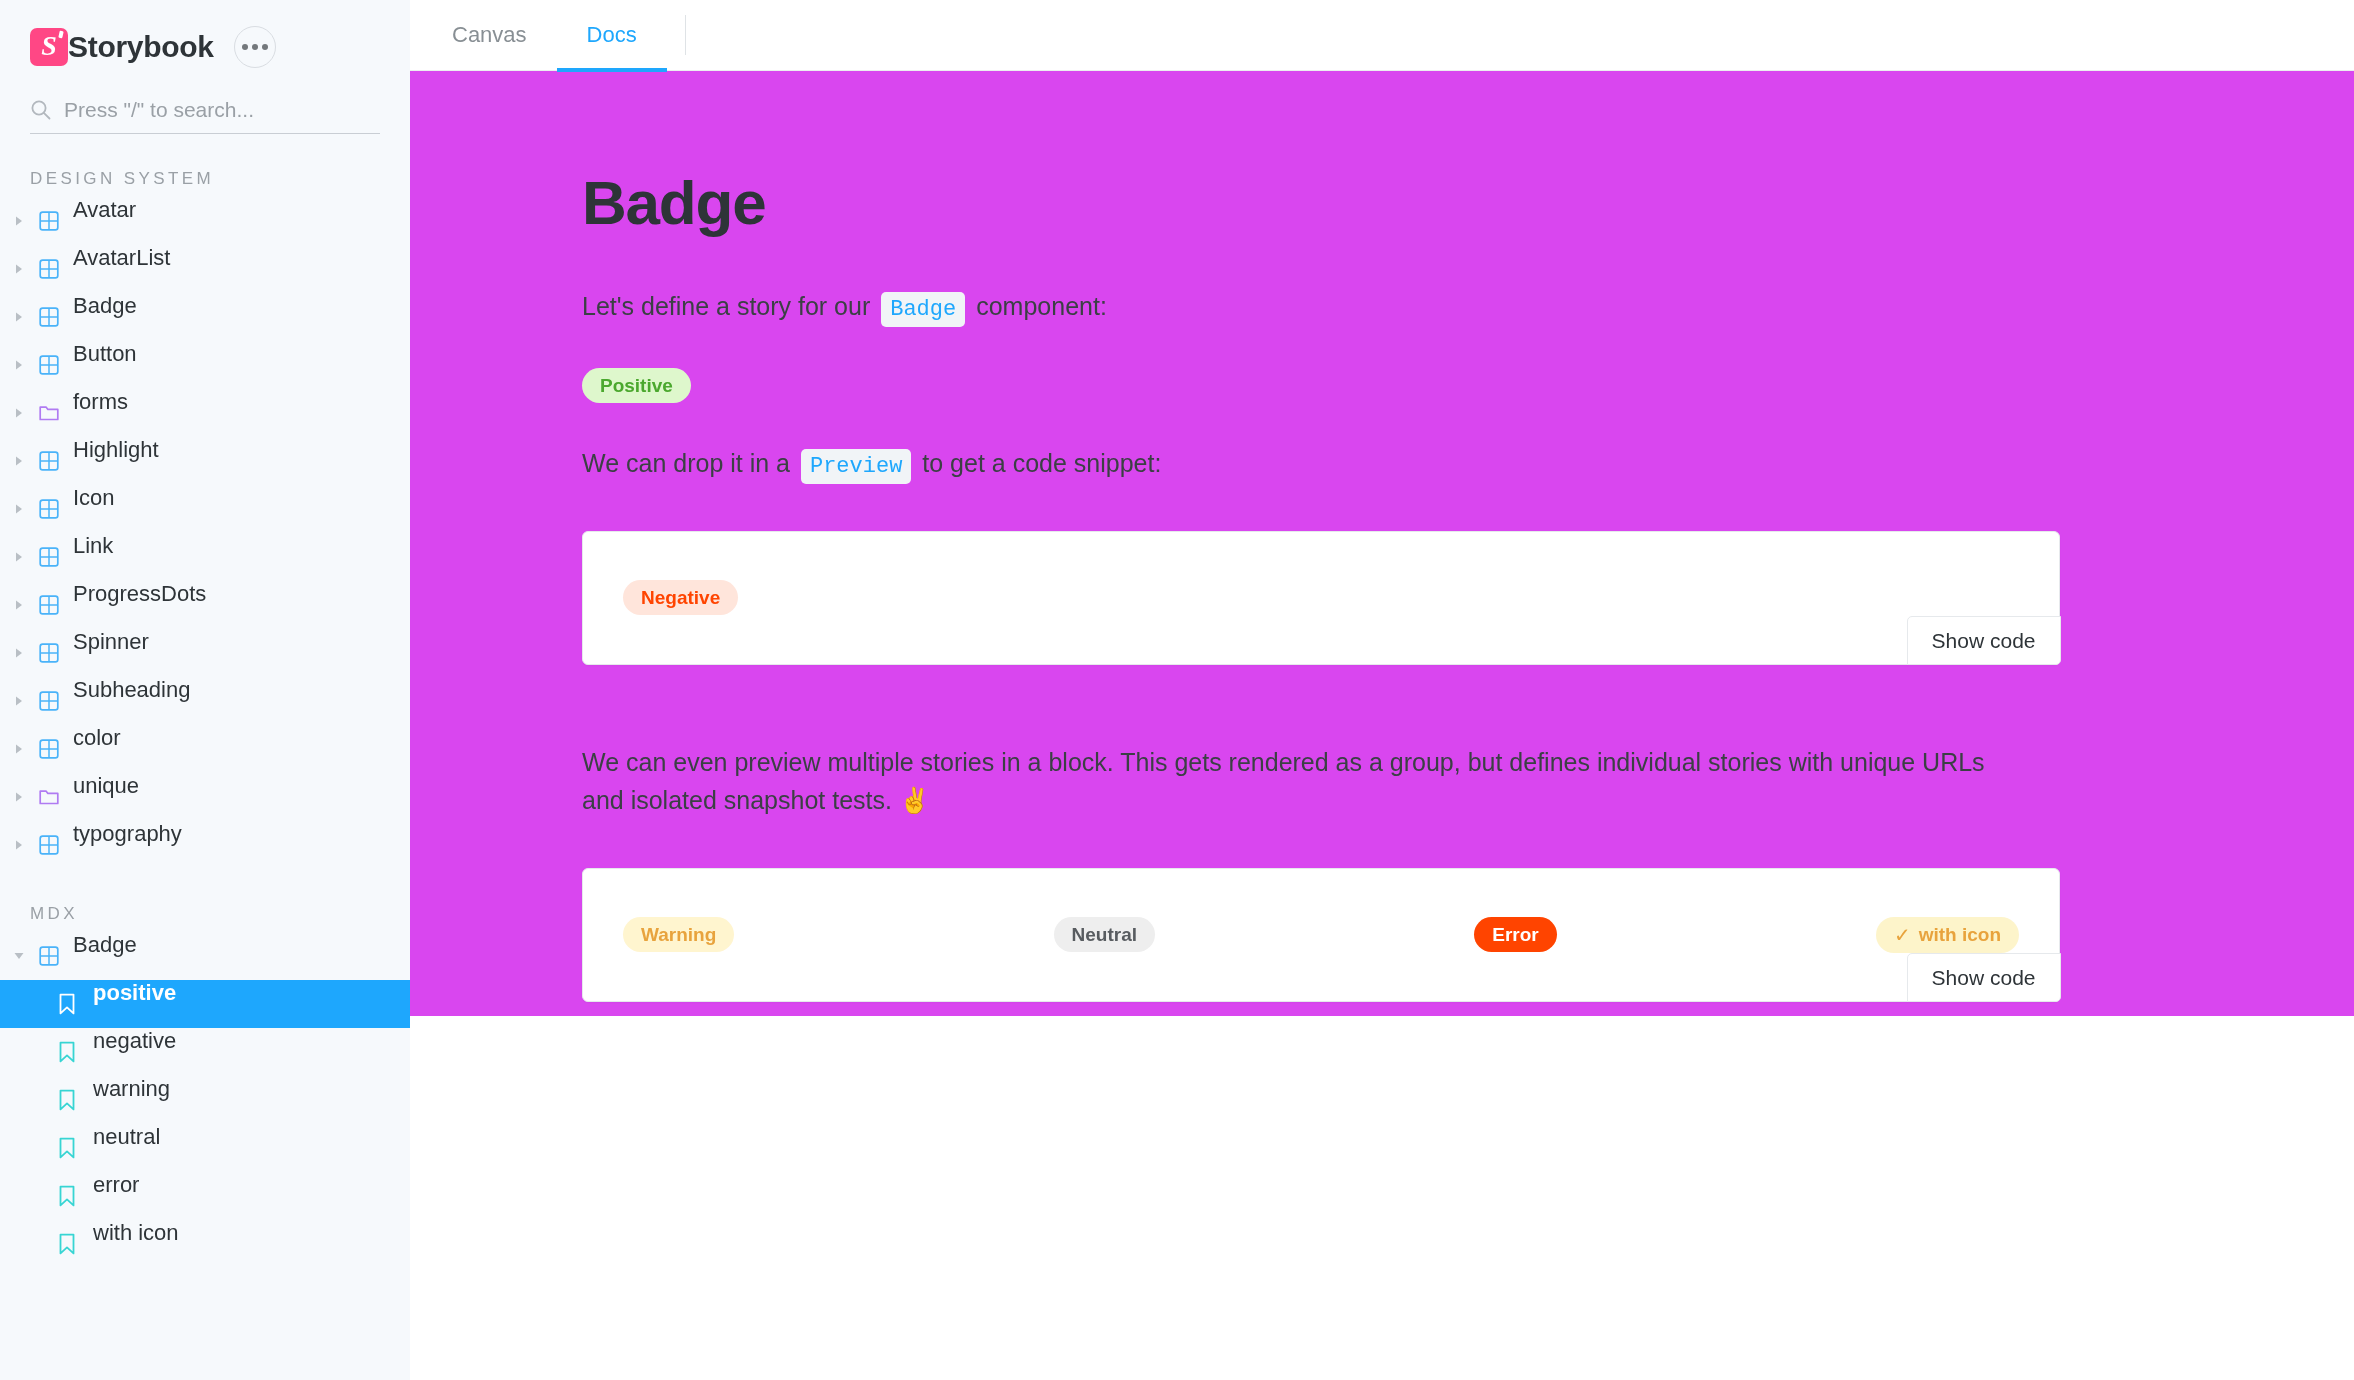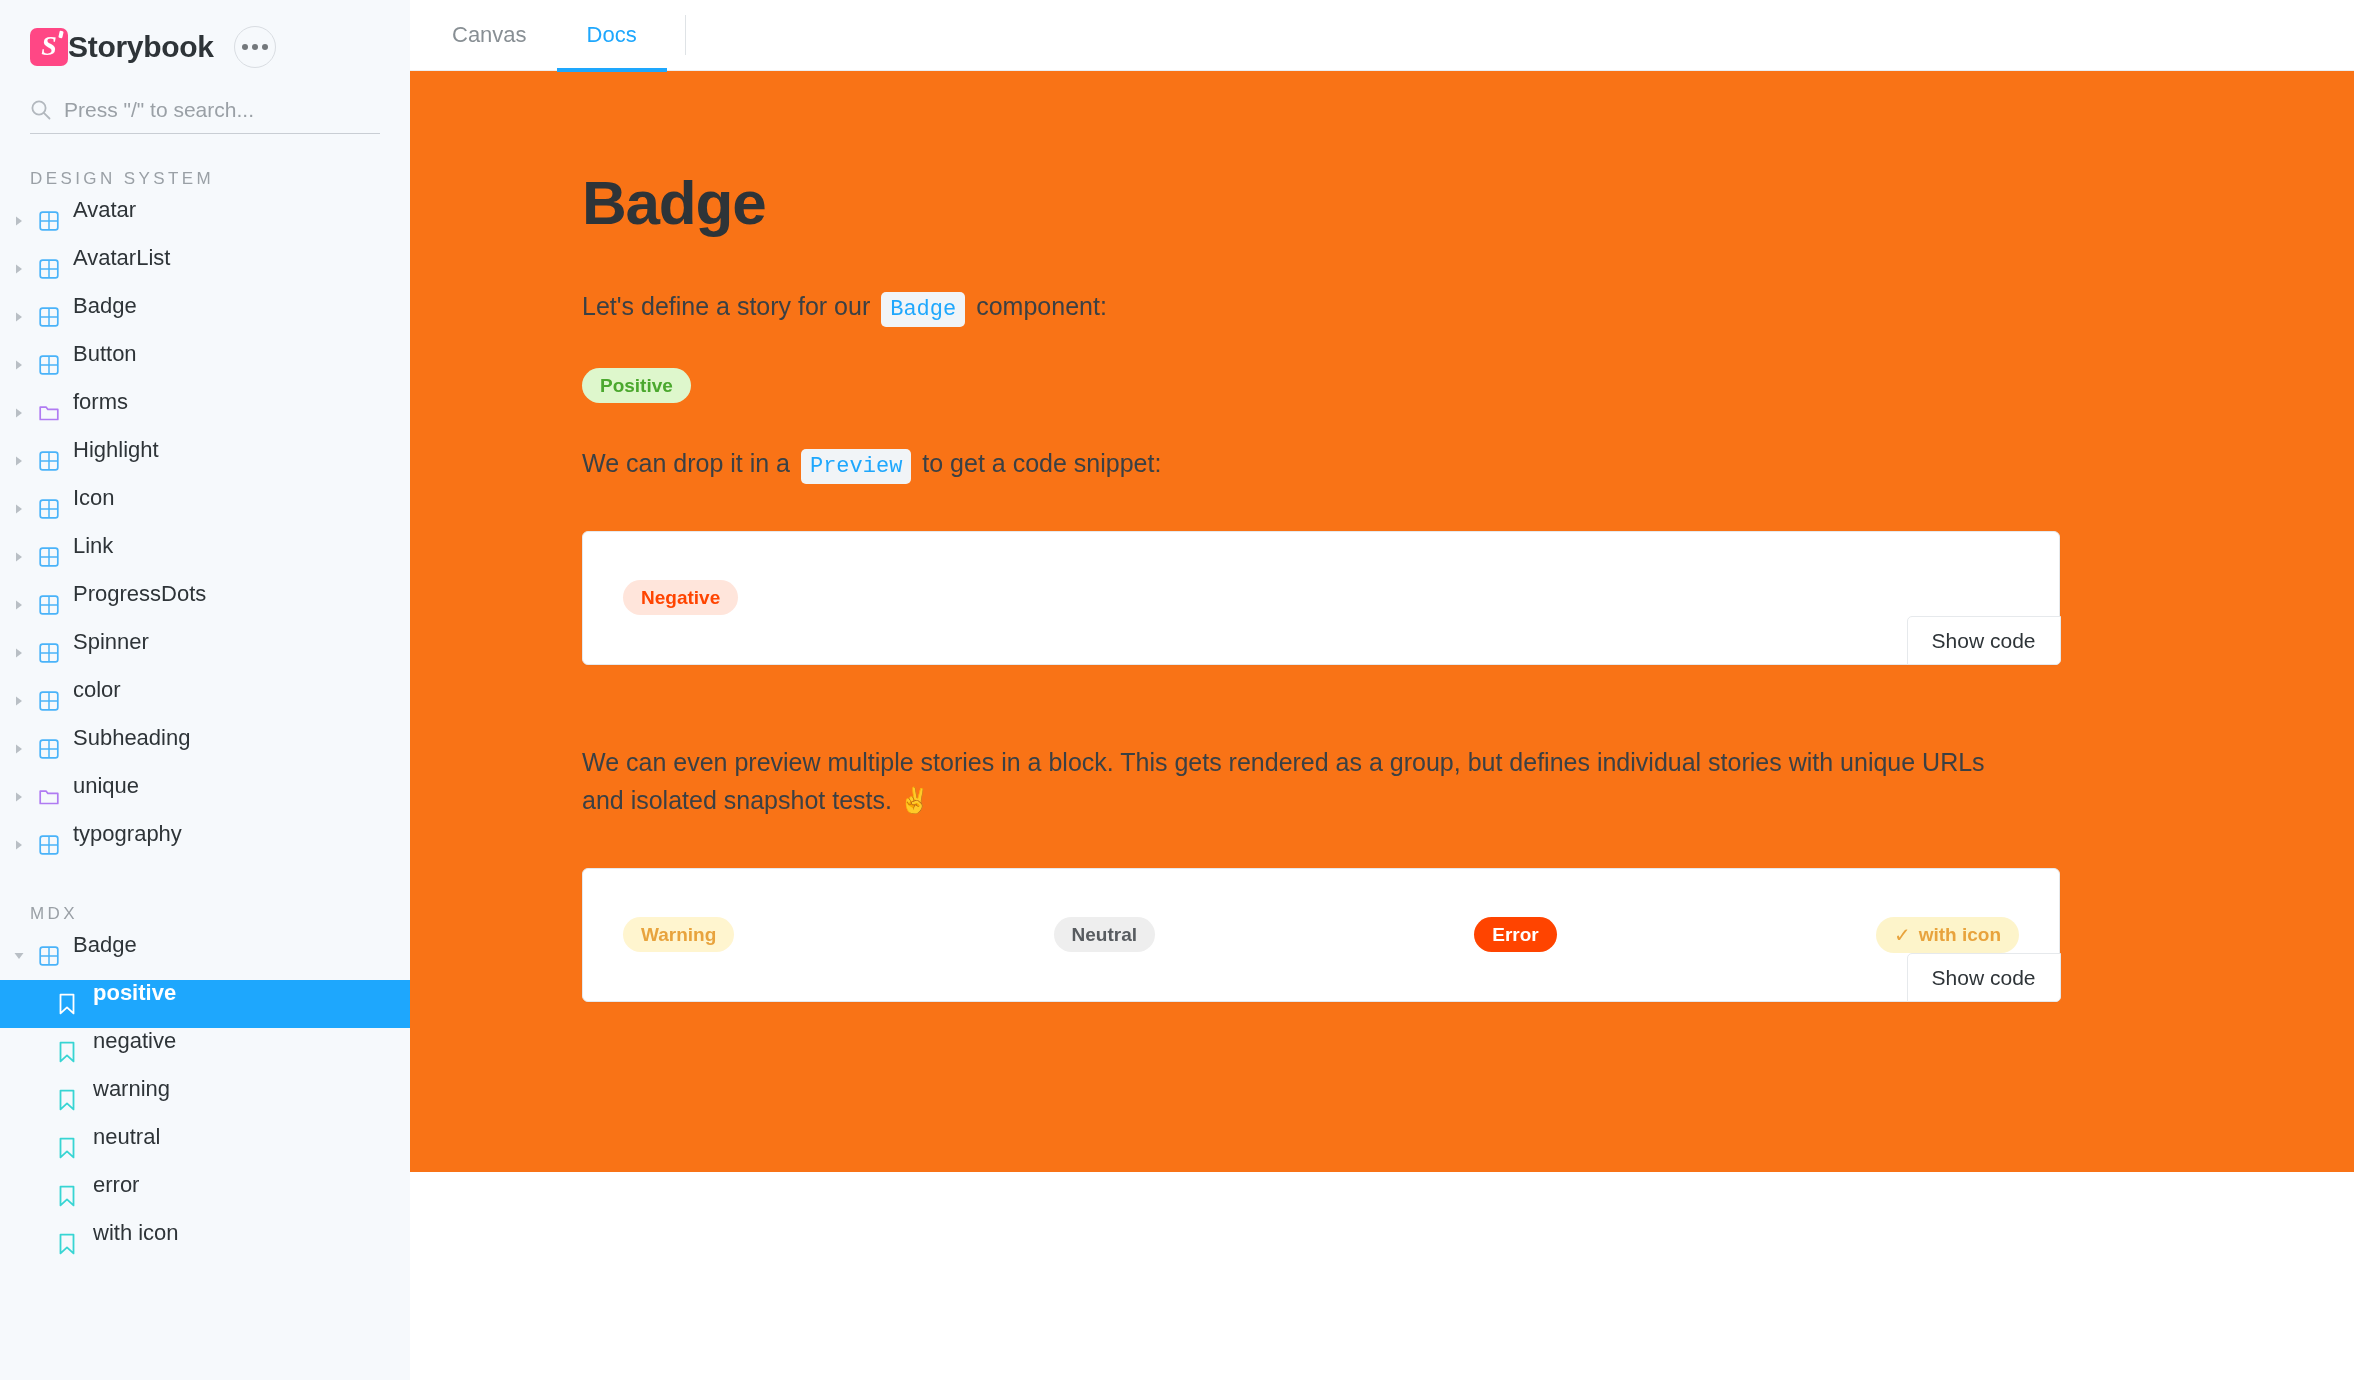--- a/index.html
+++ b/index.html
@@ -109,22 +109,22 @@
     font-size: 22px; color: #2e3438;
     white-space: nowrap;
   }
   .node.story { padding-left: 54px; height: 48px; }
   .node.story .tico { margin-left: 0; margin-right: 13px; }
   .node.selected { background: #1ea7fd; }
   .node.selected .nlabel { color: #ffffff; font-weight: bold; }
 
   
   #main {
-    flex: 1 1 auto; height: 1172px;
-    background: #f97316; position: relative;
+    flex: 1 1 auto; height: 1016px;
+    background: #d946ef; position: relative;
     overflow: hidden;
   }
   .tabbar {
     height: 71px; display: flex; align-items: stretch;
     border-bottom: 1.5px solid #eceef0;
     background: #ffffff;
     position: relative;
   }
   .tab {
     display: flex; align-items: center;
@@ -410,37 +410,37 @@
               <path d="M2 1.5 L8 6 L2 10.5 Z" fill="#b9bfc5"></path>
             </svg>
         </span>
         <span class="tico">
           <svg width="20" height="20" viewBox="0 0 20 20">
               <rect x="1.2" y="1.2" width="17.6" height="17.6" rx="2.4" fill="none" stroke="#4ab3f9" stroke-width="1.7"></rect>
               <line x1="10" y1="1.2" x2="10" y2="18.8" stroke="#4ab3f9" stroke-width="1.5"></line>
               <line x1="1.2" y1="10" x2="18.8" y2="10" stroke="#4ab3f9" stroke-width="1.5"></line>
             </svg>
         </span>
+        <span class="nlabel">Subheading</span>
+      </div>
+
+      <div class="node">
+        <span class="caret">
+          <svg width="10" height="12" viewBox="0 0 10 12">
+              <path d="M2 1.5 L8 6 L2 10.5 Z" fill="#b9bfc5"></path>
+            </svg>
+        </span>
+        <span class="tico">
+          <svg width="20" height="20" viewBox="0 0 20 20">
+              <rect x="1.2" y="1.2" width="17.6" height="17.6" rx="2.4" fill="none" stroke="#4ab3f9" stroke-width="1.7"></rect>
+              <line x1="10" y1="1.2" x2="10" y2="18.8" stroke="#4ab3f9" stroke-width="1.5"></line>
+              <line x1="1.2" y1="10" x2="18.8" y2="10" stroke="#4ab3f9" stroke-width="1.5"></line>
+            </svg>
+        </span>
         <span class="nlabel">color</span>
-      </div>
-
-      <div class="node">
-        <span class="caret">
-          <svg width="10" height="12" viewBox="0 0 10 12">
-              <path d="M2 1.5 L8 6 L2 10.5 Z" fill="#b9bfc5"></path>
-            </svg>
-        </span>
-        <span class="tico">
-          <svg width="20" height="20" viewBox="0 0 20 20">
-              <rect x="1.2" y="1.2" width="17.6" height="17.6" rx="2.4" fill="none" stroke="#4ab3f9" stroke-width="1.7"></rect>
-              <line x1="10" y1="1.2" x2="10" y2="18.8" stroke="#4ab3f9" stroke-width="1.5"></line>
-              <line x1="1.2" y1="10" x2="18.8" y2="10" stroke="#4ab3f9" stroke-width="1.5"></line>
-            </svg>
-        </span>
-        <span class="nlabel">Subheading</span>
       </div>
 
       <div class="node">
         <span class="caret">
           <svg width="10" height="12" viewBox="0 0 10 12">
               <path d="M2 1.5 L8 6 L2 10.5 Z" fill="#b9bfc5"></path>
             </svg>
         </span>
         <span class="tico">
           <svg width="20" height="18" viewBox="0 0 20 18">

